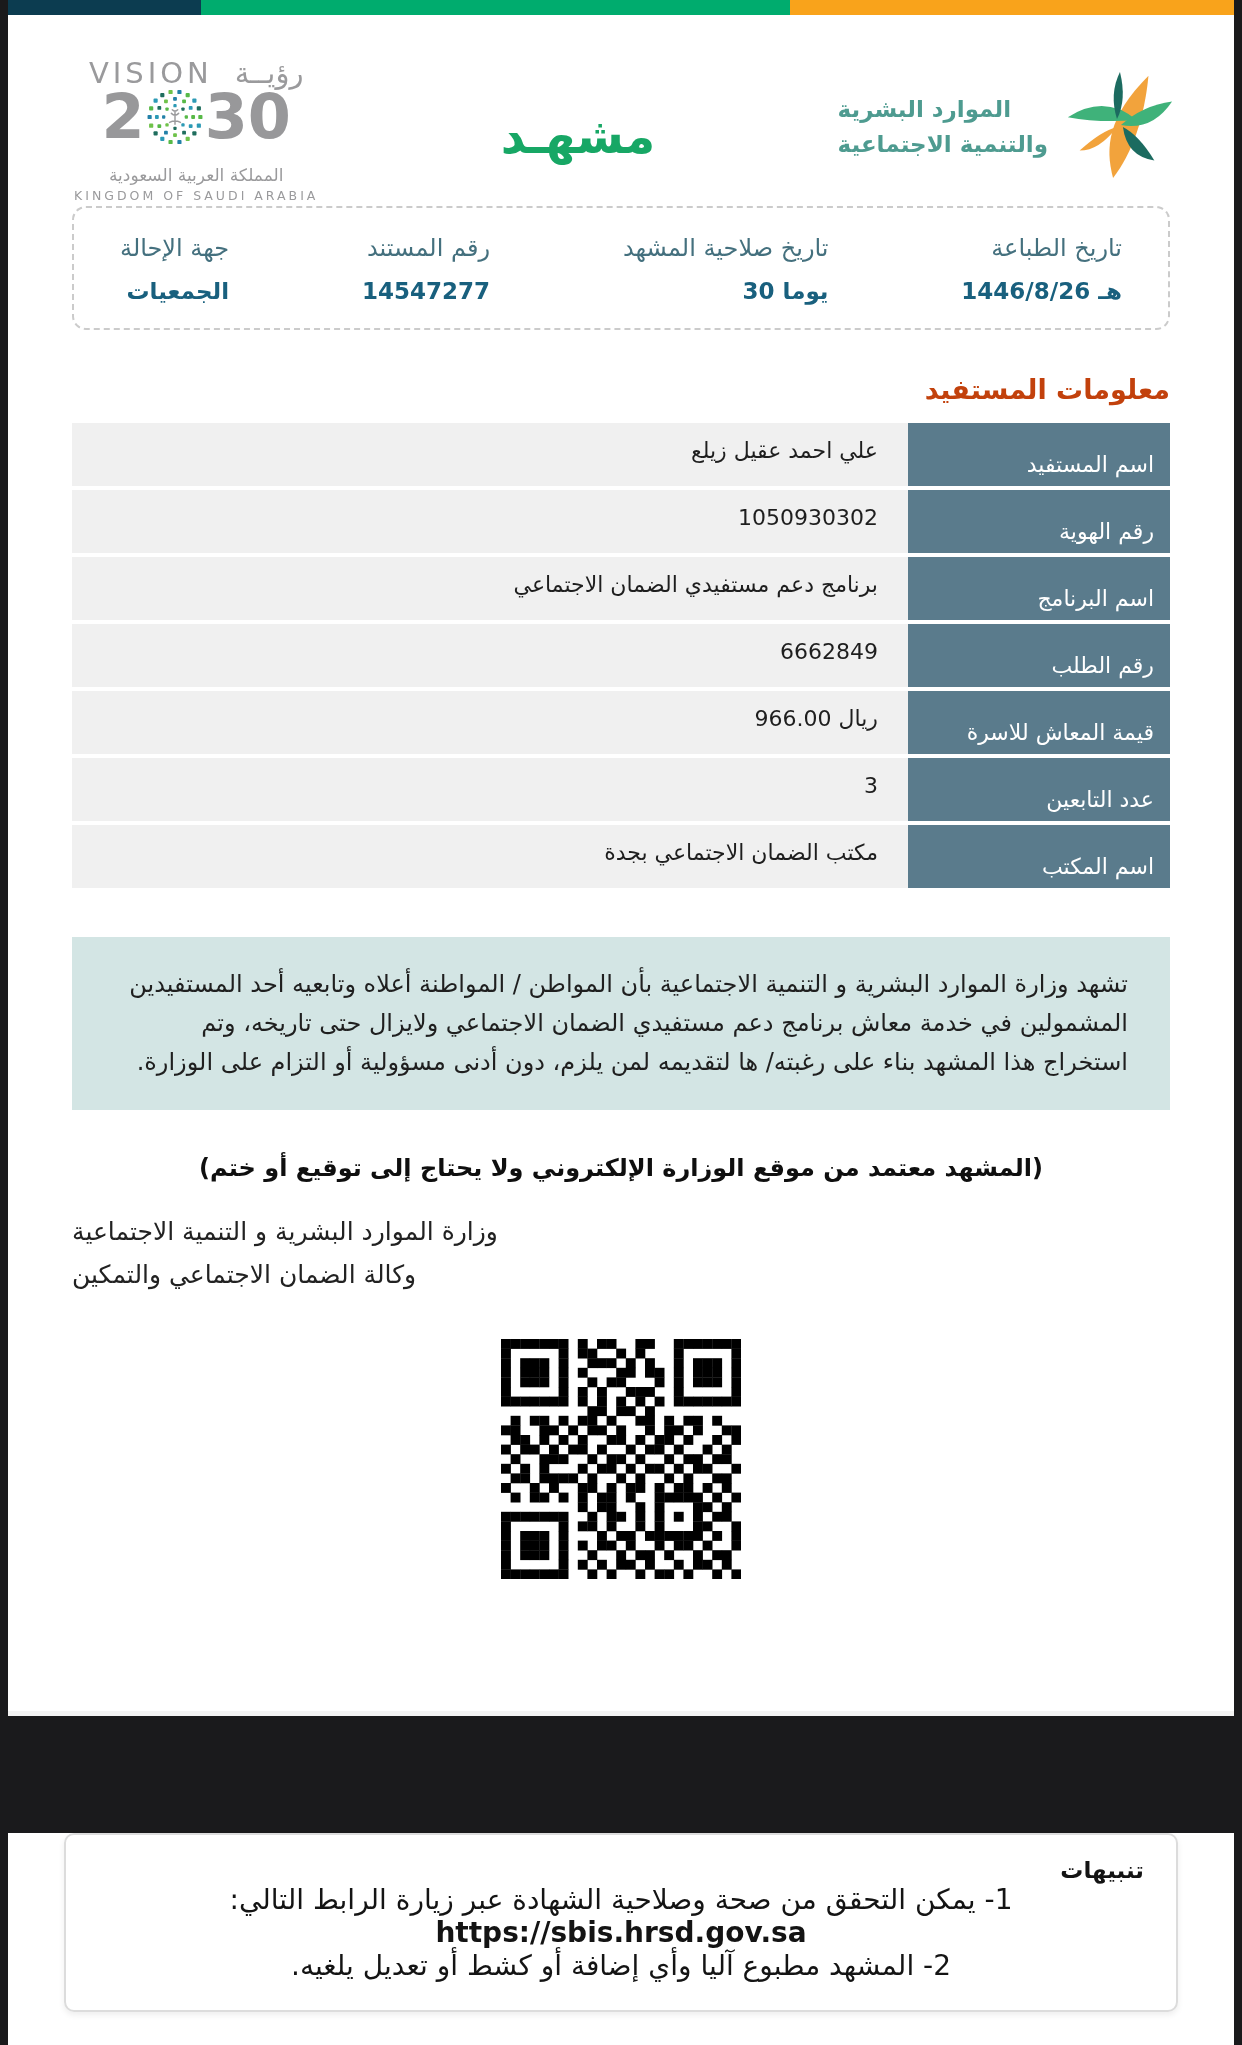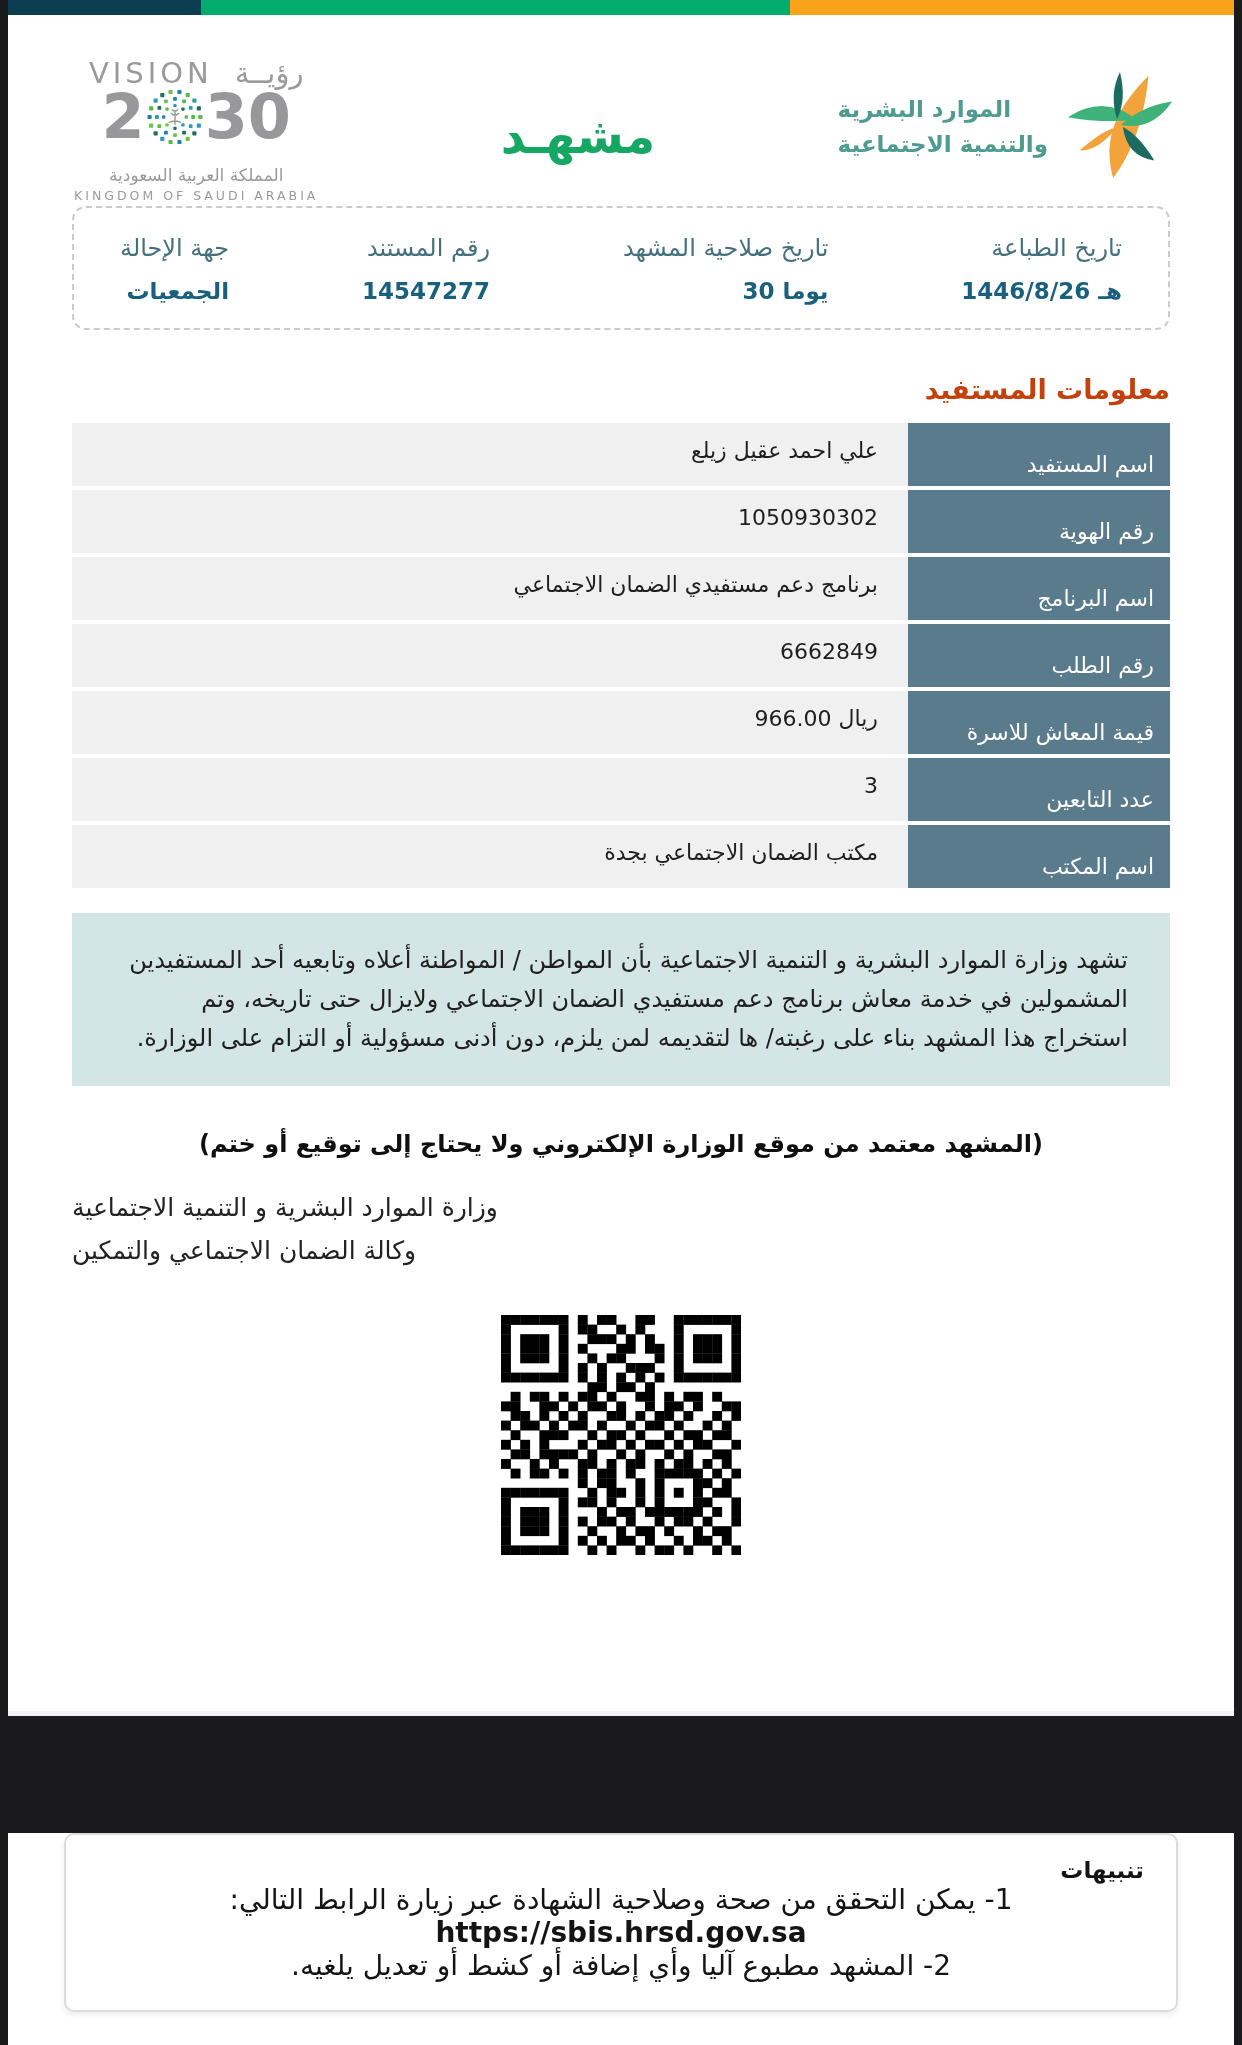--- a/index.html
+++ b/index.html
@@ -52,21 +52,21 @@
                    font-size:27px; font-weight:bold; }
   table.benef { width:1098px; margin:0 64px; border-collapse:separate; border-spacing:0 4px; }
   table.benef th { width:262px; background:#5A7B8C; color:#fff; font-size:22px;
                    font-weight:normal; text-align:right; vertical-align:bottom;
                    padding:0 16px 9px 6px; height:63px; }
   table.benef td { background:#F0F0F0; color:#1E1E1E; font-size:22px;
                    text-align:right; vertical-align:bottom;
                    padding:0 30px 23px 8px; direction:ltr; }
 
   
-  .statement { margin:21px 64px 0; background:#D3E5E4; padding:28px 42px;
+  .statement { margin:45px 64px 0; background:#D3E5E4; padding:28px 42px;
                font-size:24px; line-height:1.62; color:#1f1f1f; text-align:right; }
 
   .stamp-note { margin-top:44px; text-align:center; font-size:24px; font-weight:bold;
                 color:#0f0f0f; }
 
   .ministry { margin:28px 64px 0; text-align:left; font-size:25px; line-height:1.75;
               color:#222; }
 
   .qr-wrap { margin-top:42px; display:flex; justify-content:center; }
   .qr { width:240px; height:240px; background:#fff; }

